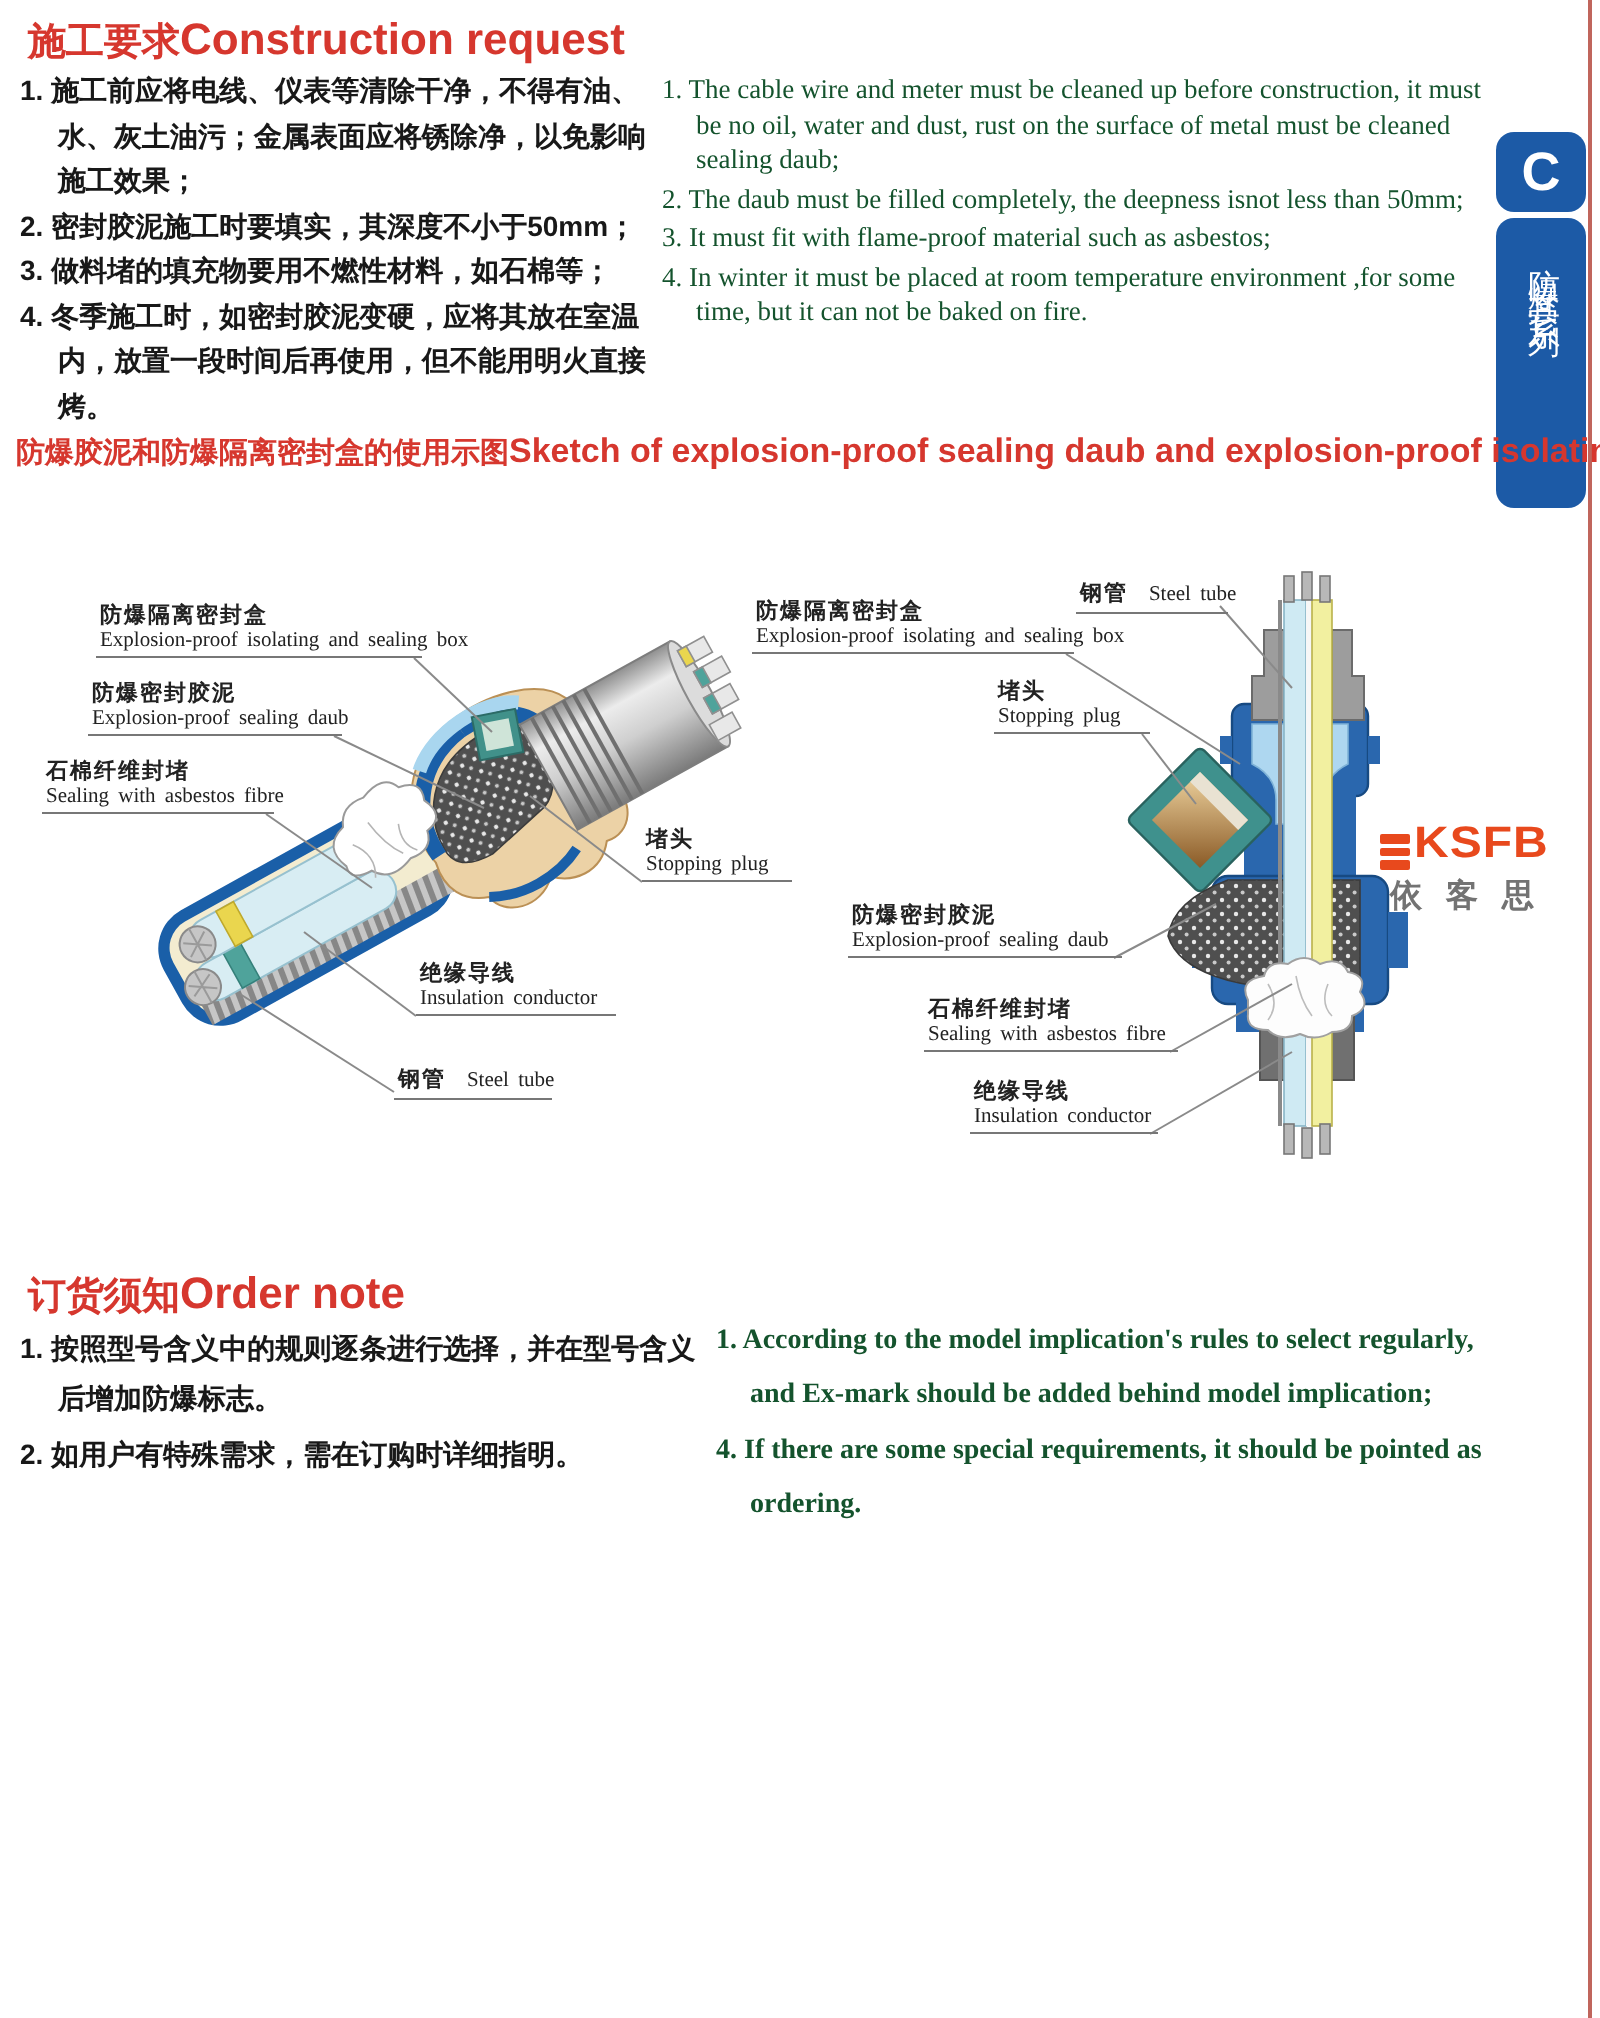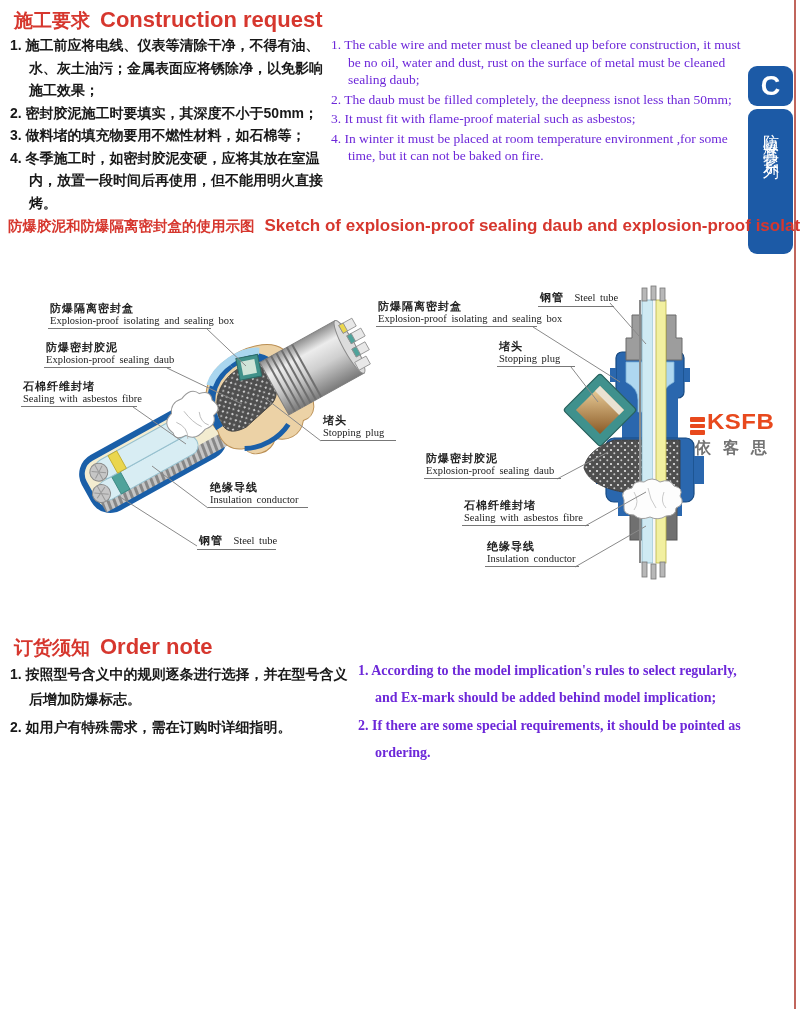--- a/index.html
+++ b/index.html
@@ -2,29 +2,29 @@
 <html><head>
 <meta charset="utf-8">
 <style>
   html,body{margin:0;padding:0;background:#ffffff;}
   .page{position:relative;width:800px;height:1009px;background:#ffffff;overflow:hidden;
         font-family:"Liberation Sans",sans-serif;color:#141414;}
 
   
   .sec-title{position:absolute;white-space:nowrap;color:#d6372e;}
   .sec-title .zh{font-weight:700;}
-  .sec-title .en{font-weight:700;letter-spacing:0px;margin-left:10px;}
+  .sec-title .en{font-weight:700;letter-spacing:0px;}
   .t-big .zh{font-size:19px;}  .t-big .en{font-size:22px;}
   .t-mid .zh{font-size:14.5px;} .t-mid .en{font-size:17px;}
 
   
   .zh-list{position:absolute;font-size:14px;font-weight:600;line-height:22.5px;color:#181818;}
   .zh-list .li{padding-left:19px;text-indent:-19px;}
   .en-list{position:absolute;font-family:"Liberation Serif",serif;font-size:13.5px;
-           line-height:17.5px;color:#6d28d9;}
+           line-height:17.5px;color:#14532d;}
   .en-list .li{padding-left:17px;text-indent:-17px;margin-bottom:2px;}
   .order-zh{line-height:25px;}
   .order-zh .li{margin-bottom:3px;}
   .order-en{font-size:14px;line-height:26.5px;font-weight:700;}
 
   
   .tab-c{position:absolute;left:748px;top:66px;width:45px;height:40px;background:#1c5aa6;
          border-radius:9px;color:#fff;font-size:27px;font-weight:700;
          display:flex;align-items:center;justify-content:center;}
   .tab-series{position:absolute;left:748px;top:109px;width:45px;height:145px;background:#1c5aa6;
@@ -294,16 +294,16 @@
 
   <div class="sec-title t-big" style="left:14px;top:634px;">
     <span class="zh">订货须知</span><span class="en">Order note</span>
   </div>
   <div class="zh-list order-zh" style="left:10px;top:662px;width:340px;">
     <div class="li">1. 按照型号含义中的规则逐条进行选择，并在型号含义后增加防爆标志。</div>
     <div class="li">2. 如用户有特殊需求，需在订购时详细指明。</div>
   </div>
   <div class="en-list order-en" style="left:358px;top:658px;width:398px;">
     <div class="li">1. According to the model implication's rules to select regularly, and Ex-mark should be added behind model implication;</div>
-    <div class="li">2. If there are some special requirements, it should be pointed as ordering.</div>
+    <div class="li">4. If there are some special requirements, it should be pointed as ordering.</div>
   </div>
 
 </div>
 
 </body></html>

